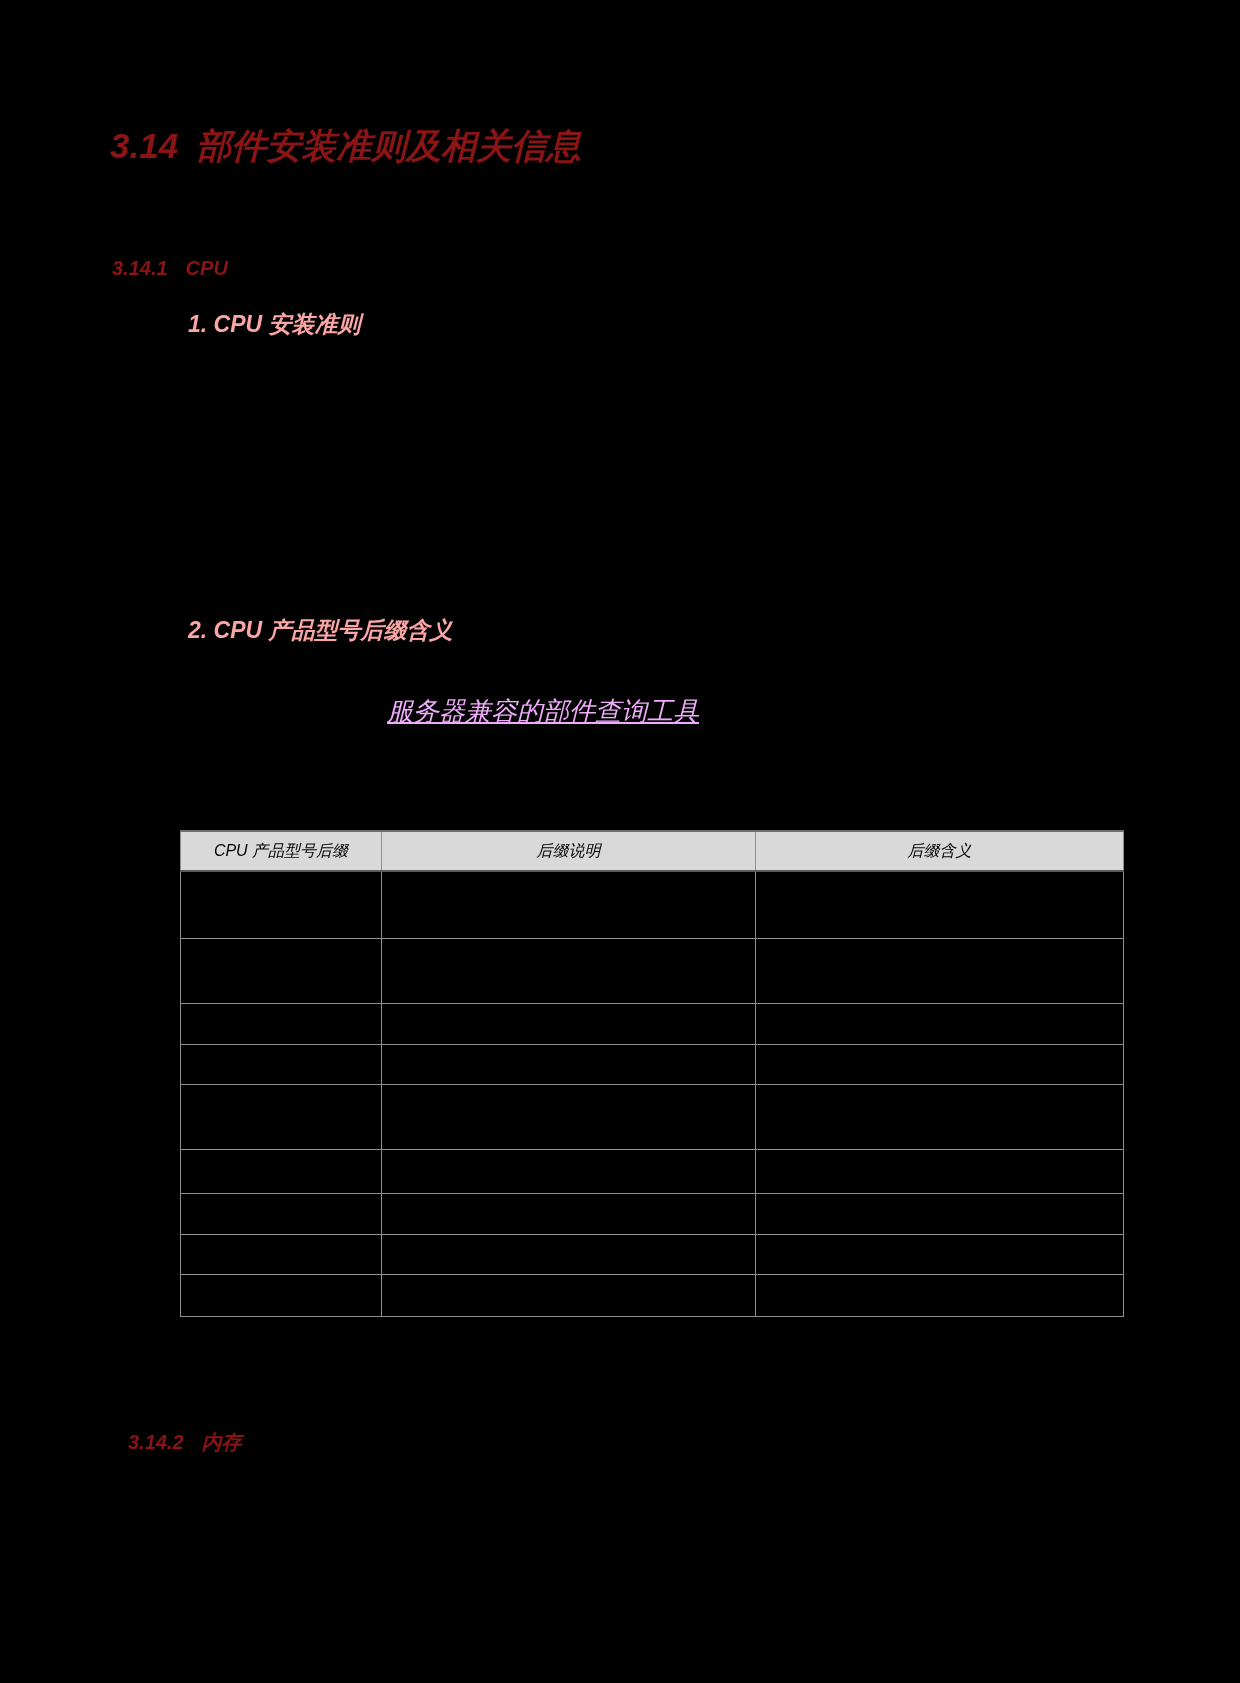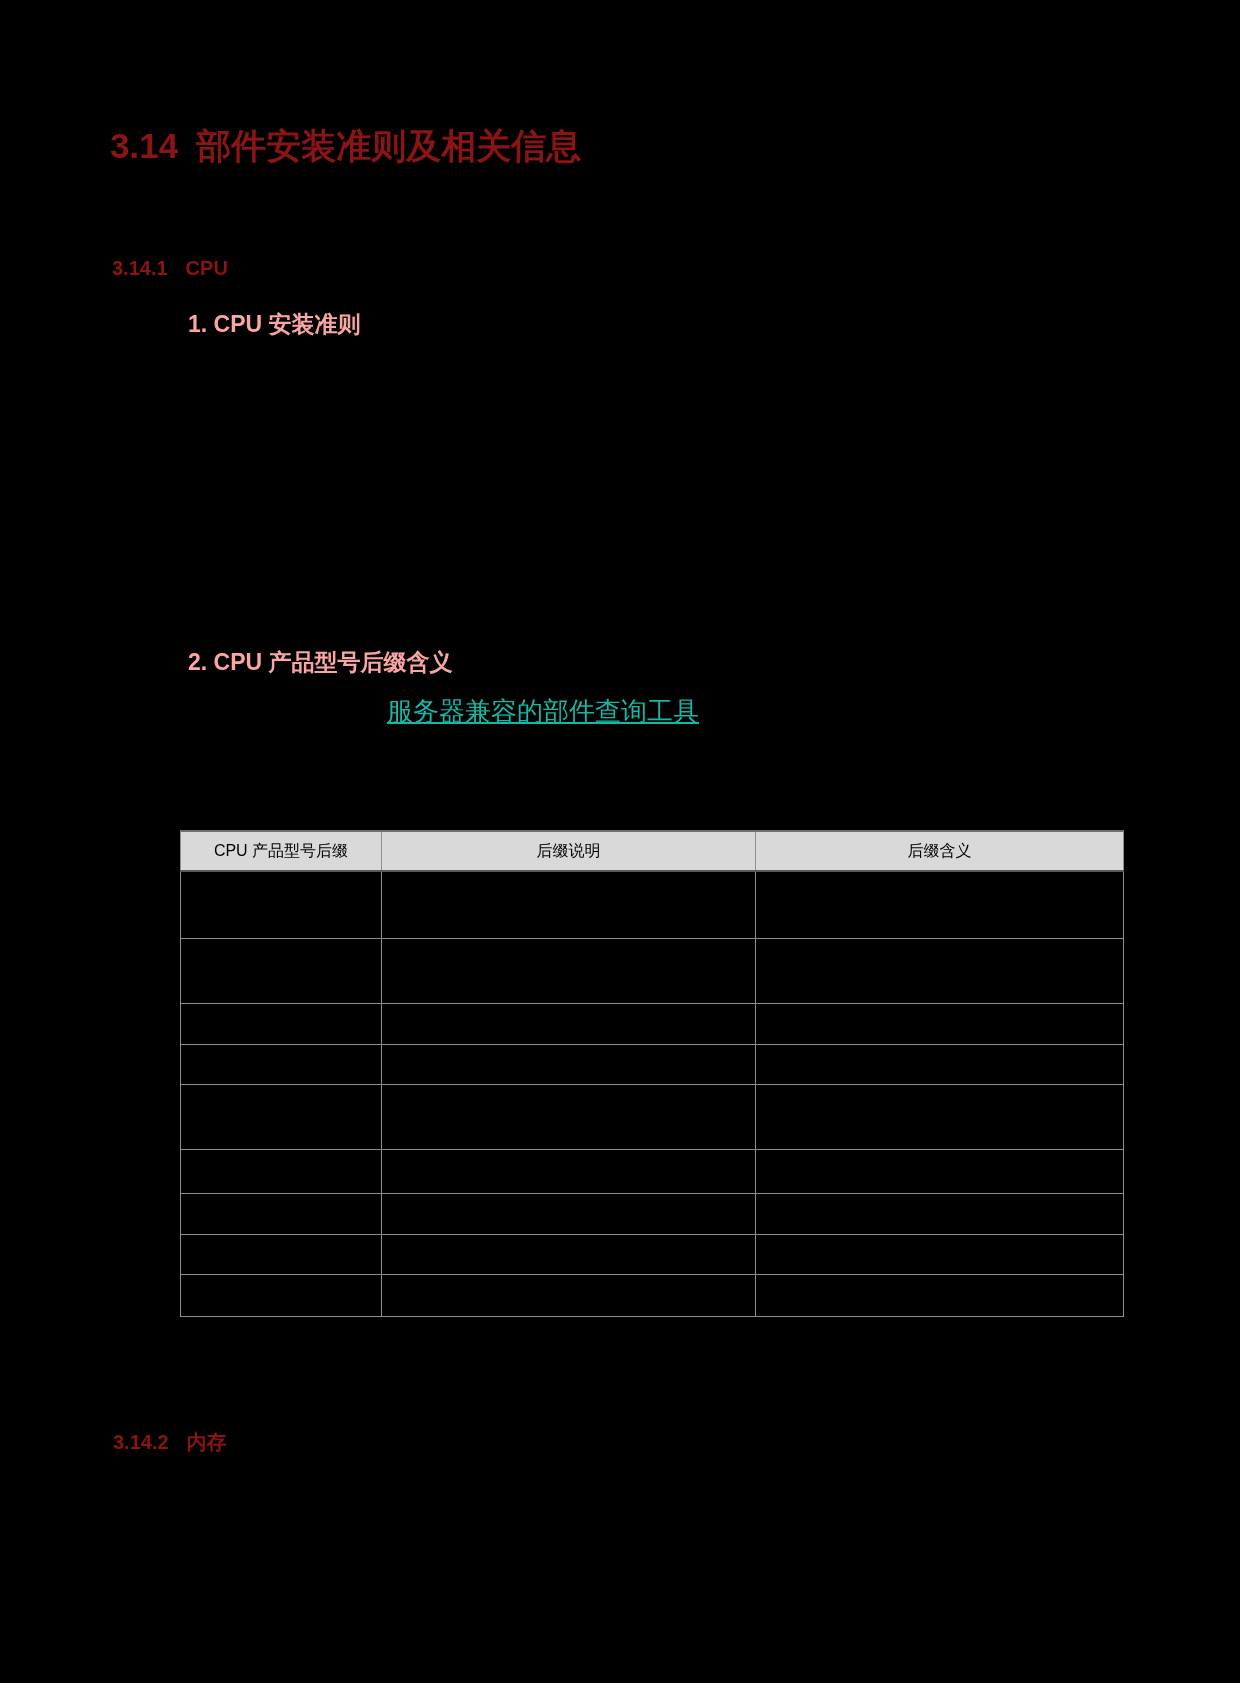--- a/index.html
+++ b/index.html
@@ -4,43 +4,44 @@
 <style>
   * { margin: 0; padding: 0; box-sizing: border-box; }
   html, body { background: #000; }
   .page {
     position: relative;
     width: 1240px;
     height: 1683px;
     background: #000000;
     overflow: hidden;
     font-family: "Liberation Sans", sans-serif;
+    font-style: italic;
   }
   .abs { position: absolute; line-height: 1.15; white-space: nowrap; }
 
   .h1 {
     left: 110px; top: 126px;
     font-size: 35px; font-weight: bold; color: #8B1414;
   }
   .h2 { font-size: 20px; font-weight: bold; color: #8B1414; }
   .h2-cpu { left: 112px; top: 257px; }
-  .h2-mem { left: 113px; top: 1431px; }
+  .h2-mem { left: 128px; top: 1431px; }
   .h3 {
     font-size: 23px; font-weight: bold; color: #fca5a5;
     left: 188px;
   }
   .h3-install { top: 311px; }
-  .h3-suffix  { top: 617px; margin-top: 32px; }
+  .h3-suffix  { top: 617px; }
   .num-gap { display: inline-block; margin-right: 18px; }
 
   .doc-link {
     left: 387px; top: 697px;
     font-family: "Liberation Serif", serif;
     font-size: 26px;
-    color: #14b8a6;
+    color: #f0abfc;
     text-decoration: underline;
     cursor: pointer;
     text-align: right;
   }
 
   table.suffix-table {
     position: absolute;
     left: 180px; top: 830px;
     width: 943px;
     border-collapse: collapse;

